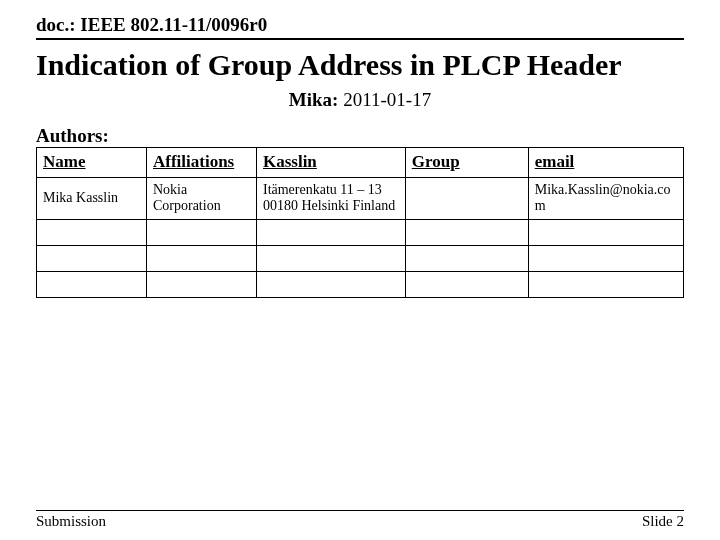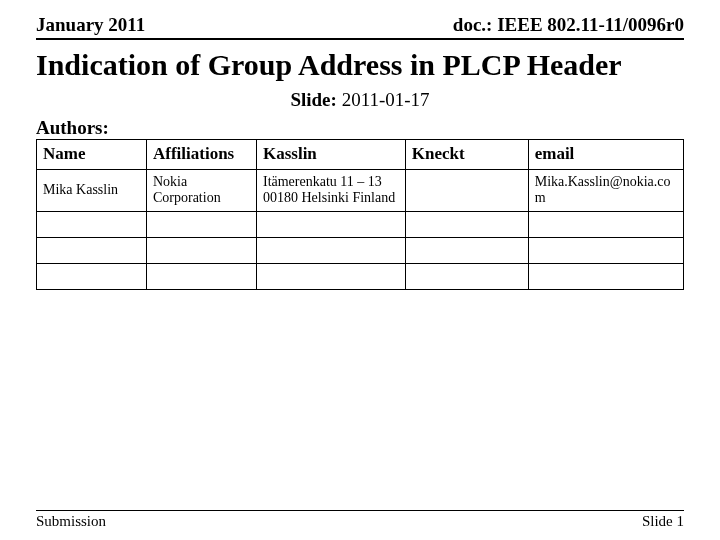--- a/index.html
+++ b/index.html
@@ -3,69 +3,68 @@
 <meta charset="utf-8">
 <style>
   * { margin: 0; padding: 0; box-sizing: border-box; }
   html, body { width: 720px; height: 540px; font-family: "Times New Roman", Times, serif; background: #fff; color: #000; }
   .page { width: 720px; height: 540px; padding: 14px 36px 10px 36px; display: flex; flex-direction: column; }
   .topbar { display: flex; justify-content: space-between; font-size: 19px; font-weight: bold; }
   .rule { border: none; border-top: 2px solid #000; margin-top: 2px; }
   .title { text-align: left; font-size: 30px; font-weight: bold; margin-top: 8px; line-height: 1.15; }
   .dateline { text-align: center; font-size: 19px; margin-top: 6px; }
   .dateline .lbl { font-weight: bold; }
-  .authors-label { font-size: 19px; font-weight: bold; margin-top: 6px; }
+  .authors-label { font-size: 19px; font-weight: bold; margin-top: 14px; }
   table.authors { width: 100%; border-collapse: collapse; margin-top: 0; table-layout: fixed; }
   table.authors th, table.authors td { border: 1px solid #000; vertical-align: middle; padding: 4px 6px; font-size: 14px; word-wrap: break-word; overflow-wrap: break-word; }
-  table.authors th { text-align: left; font-size: 17px; font-weight: bold; height: 30px; }
+  table.authors th { text-align: left; font-size: 17px; font-weight: bold; height: 30px; text-decoration: underline; }
   table.authors td { height: 42px; }
   table.authors tr.empty td { height: 26px; }
   .col-name   { width: 17%; }
   .col-affil  { width: 17%; }
   .col-addr   { width: 23%; }
   .col-phone  { width: 19%; }
   .col-email  { width: 24%; }
   .spacer { flex: 1 1 auto; }
   .bottomrule { border: none; border-top: 1.5px solid #000; }
   .footer { display: flex; justify-content: space-between; font-size: 15px; margin-top: 2px; align-items: center; }
 </style>
 </head>
 <body>
 
 <div class="page">
 
   <div class="topbar">
-    <span>January 2011</span>
     <span>doc.: IEEE 802.11-11/0096r0</span>
   </div>
   <hr class="rule">
 
   <div class="title">Indication of Group Address in PLCP Header</div>
 
   <div class="dateline">
-    <span class="lbl">Slide:</span>
+    <span class="lbl">Mika:</span>
     <span>2011-01-17</span>
   </div>
 
   <div class="authors-label">Authors:</div>
 
   <table class="authors">
     <colgroup>
       <col class="col-name">
         <col class="col-affil">
         <col class="col-addr">
         <col class="col-phone">
         <col class="col-email">
     </colgroup>
     <thead>
       <tr>
         <th>Name</th>
         <th>Affiliations</th>
         <th>Kasslin</th>
-        <th>Kneckt</th>
+        <th>Group</th>
         <th>email</th>
       </tr>
     </thead>
     <tbody>
       <tr>
         <td>Mika Kasslin</td>
         <td>Nokia Corporation</td>
         <td>Itämerenkatu 11 – 13 00180 Helsinki Finland</td>
         <td></td>
         <td>Mika.Kasslin@nokia.com</td>
@@ -92,16 +91,16 @@
         <td></td>
       </tr>
     </tbody>
   </table>
 
   <div class="spacer"></div>
 
   <hr class="bottomrule">
   <div class="footer">
     <span>Submission</span>
-    <span>Slide 1</span>
+    <span>Slide 2</span>
   </div>
 
 </div>
 
 </body></html>

